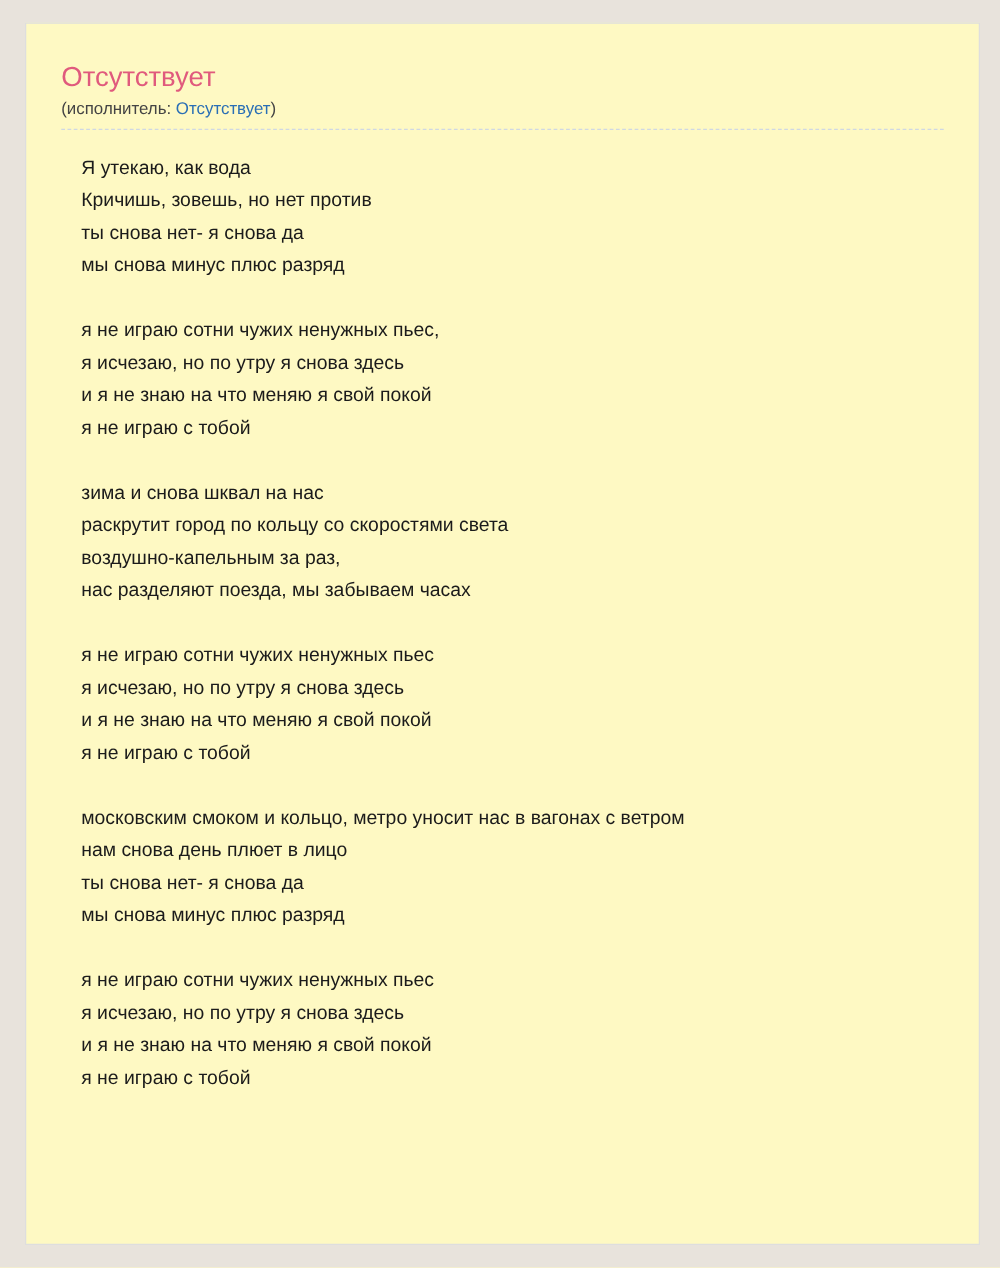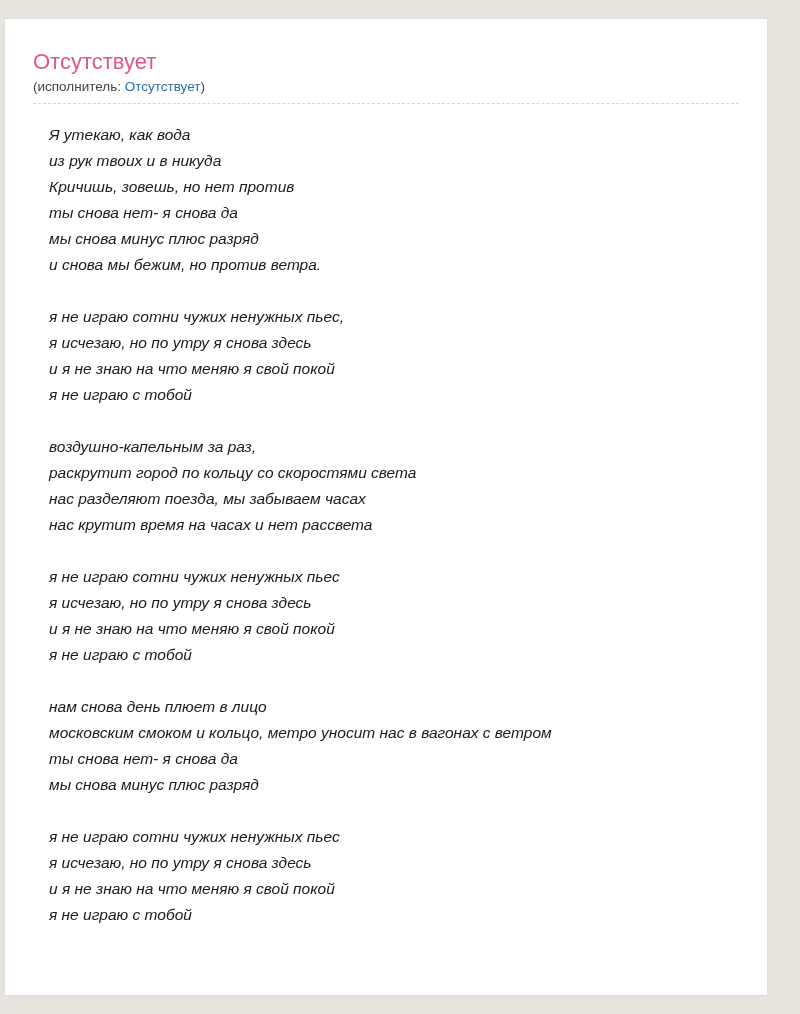--- a/index.html
+++ b/index.html
@@ -8,25 +8,25 @@
   }
   body {
     width: 800px;
     height: 1014px;
     background: #e8e3dc;
     font-family: "Liberation Sans", sans-serif;
     overflow: hidden;
   }
   .page {
     position: absolute;
-    left: 4px;
+    left: 20px;
     top: 18px;
     width: 764px;
     height: 978px;
-    background: #ffffff;
+    background: #fef9c3;
     border: 1px solid #dedede;
     box-sizing: border-box;
     overflow: hidden;
   }
   .content {
     padding: 30px 28px 0 28px;
   }
   .song-title {
     color: #e05a7d;
     font-size: 22px;
@@ -49,21 +49,20 @@
     text-decoration: none;
   }
   .lyrics {
     font-size: 15.5px;
     color: #1b1b1b;
     line-height: 26px;
     padding-left: 16px;
   }
   .stanza {
     margin: 0 0 26px 0;
-    font-style: italic;
   }
   .stanza:last-child {
     margin-bottom: 0;
   }
   .line {
     white-space: pre-wrap;
     min-height: 26px;
   }
 </style>
 </head>
@@ -75,51 +74,49 @@
     <h1 class="song-title">Отсутствует</h1>
 
     <div class="artist-line">
       <span class="paren">(исполнитель: </span><a class="artist-link" href="#">Отсутствует</a><span class="paren">)</span>
     </div>
 
     <div class="lyrics">
 
       <div class="stanza">
         <div class="line">Я утекаю, как вода</div>
-        <div class="line">из рук твоих и в никуда</div>
         <div class="line">Кричишь, зовешь, но нет против</div>
         <div class="line">ты снова нет- я снова да</div>
         <div class="line">мы снова минус плюс разряд</div>
-        <div class="line">и снова мы бежим, но против ветра.</div>
       </div>
 
       <div class="stanza">
         <div class="line">я не играю сотни чужих ненужных пьес,</div>
         <div class="line">я исчезаю, но по утру я снова здесь</div>
         <div class="line">и я не знаю на что меняю я свой покой</div>
         <div class="line">я не играю с тобой</div>
       </div>
 
       <div class="stanza">
+        <div class="line">зима и снова шквал на нас</div>
+        <div class="line">раскрутит город по кольцу со скоростями света</div>
         <div class="line">воздушно-капельным за раз,</div>
-        <div class="line">раскрутит город по кольцу со скоростями света</div>
         <div class="line">нас разделяют поезда, мы забываем часах</div>
-        <div class="line">нас крутит время на часах и нет рассвета</div>
       </div>
 
       <div class="stanza">
         <div class="line">я не играю сотни чужих ненужных пьес</div>
         <div class="line">я исчезаю, но по утру я снова здесь</div>
         <div class="line">и я не знаю на что меняю я свой покой</div>
         <div class="line">я не играю с тобой</div>
       </div>
 
       <div class="stanza">
+        <div class="line">московским смоком и кольцо, метро уносит нас в вагонах с ветром</div>
         <div class="line">нам снова день плюет в лицо</div>
-        <div class="line">московским смоком и кольцо, метро уносит нас в вагонах с ветром</div>
         <div class="line">ты снова нет- я снова да</div>
         <div class="line">мы снова минус плюс разряд</div>
       </div>
 
       <div class="stanza">
         <div class="line">я не играю сотни чужих ненужных пьес</div>
         <div class="line">я исчезаю, но по утру я снова здесь</div>
         <div class="line">и я не знаю на что меняю я свой покой</div>
         <div class="line">я не играю с тобой</div>
       </div>

